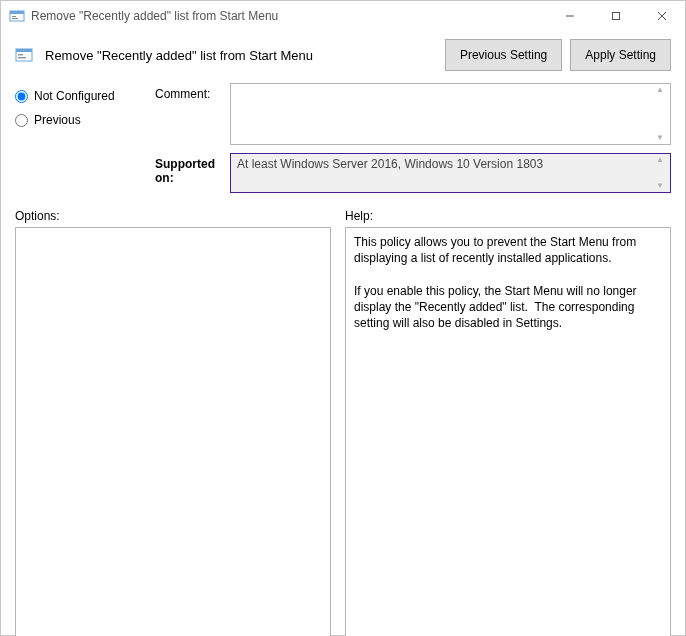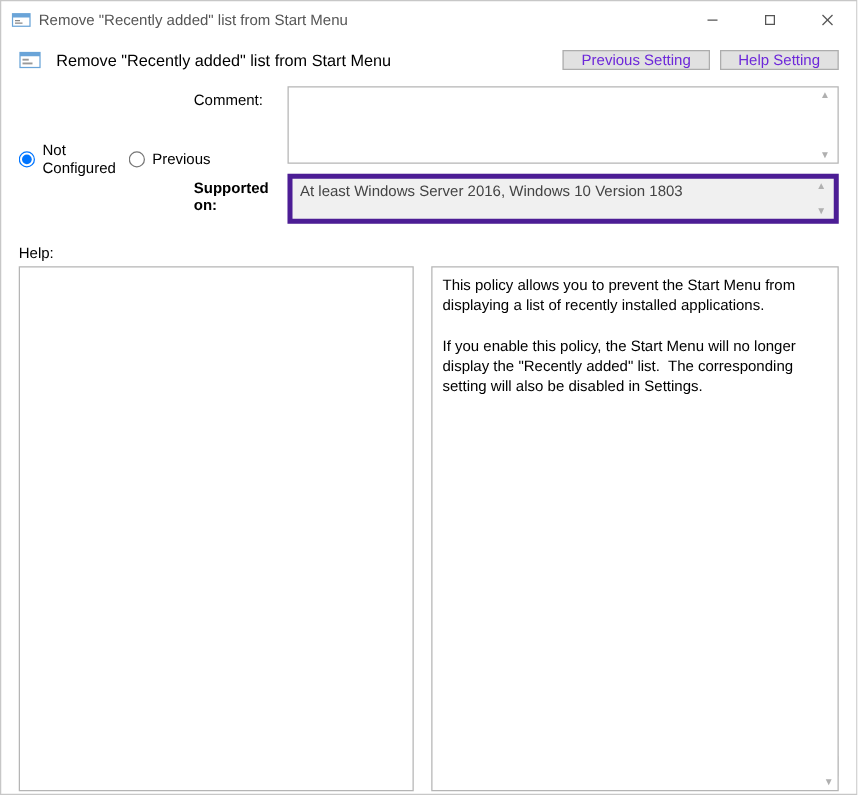--- a/index.html
+++ b/index.html
@@ -49,46 +49,46 @@
     align-items: center;
     padding: 8px 14px 6px 14px;
     gap: 8px;
   }
   .header-row .big-title {
     font-size: 13px;
     margin-left: 4px;
     flex: 1;
   }
   .btn {
-    height: 16px;
+    height: 32px;
     padding: 0 14px;
     border: 1px solid #adadad;
     background: #e1e1e1;
     font-size: 12px;
     font-family: inherit;
-    color: #6d28d9;
+    color: #000000;
     cursor: default;
     min-width: 90px;
   }
   .btn.primary { border-color: #0078d7; }
 
   
   .body {
     display: grid;
     grid-template-columns: 140px 75px 1fr;
     grid-template-rows: auto auto auto;
     column-gap: 0px;
     row-gap: 8px;
     padding: 6px 14px 0 14px;
   }
   .radios {
     grid-column: 1;
     grid-row: 1 / span 2;
     display: flex;
-    flex-direction: row;
+    flex-direction: column;
     gap: 10px;
     padding-top: 6px;
   }
   .radio-row {
     display: flex;
     align-items: center;
     gap: 6px;
     font-size: 12px;
   }
   .radio-row input { margin: 0; }
@@ -103,21 +103,21 @@
     height: 62px;
     border: 1px solid #b5b5b5;
     background: #fff;
     box-sizing: border-box;
     position: relative;
   }
   .supported-box {
     grid-column: 3;
     grid-row: 2;
     height: 40px;
-    border: 4px solid #4c1d95;
+    border: 1px solid #4c1d95;
     background: #f0f0f0;
     color: #444;
     box-sizing: border-box;
     position: relative;
     text-decoration: underline;
   }
   .readonly-text {
     position: absolute;
     left: 6px; top: 3px; right: 20px;
     font-size: 12px;
@@ -225,21 +225,21 @@
     <span style="width:18px;height:18px;display:inline-flex;">
       <svg viewBox="0 0 18 18">
           <rect x="1" y="3" width="16" height="12" fill="#fff" stroke="#6aa4d8"></rect>
           <rect x="1" y="3" width="16" height="3" fill="#6aa4d8"></rect>
           <rect x="3" y="8" width="5" height="1.5" fill="#999"></rect>
           <rect x="3" y="11" width="8" height="1.5" fill="#999"></rect>
         </svg>
     </span>
     <span class="big-title">Remove "Recently added" list from Start Menu</span>
     <button class="btn">Previous Setting</button>
-    <button class="btn">Help Setting</button>
+    <button class="btn">Apply Setting</button>
   </div>
 
   <div class="body">
     <div class="radios">
       <label class="radio-row">
         <input type="radio" name="cfg" checked="" style="">
         <span>Not Configured</span>
       </label>
       <label class="radio-row">
         <input type="radio" name="cfg" style="">
@@ -260,20 +260,21 @@
     <div class="supported-box">
       <div class="readonly-text">At least Windows Server 2016, Windows 10 Version 1803</div>
       <div class="scroll-arrows">
         <div class="arr">▲</div>
         <div class="arr">▼</div>
       </div>
     </div>
   </div>
 
   <div class="section-labels">
+    <div class="left">Options:</div>
     <div>Help:</div>
   </div>
 
   <div class="panels">
     <div class="panel options"></div>
     <div class="panel help">
       <div class="help-text">This policy allows you to prevent the Start Menu from displaying a list of recently installed applications.
 
 If you enable this policy, the Start Menu will no longer display the "Recently added" list.  The corresponding setting will also be disabled in Settings.</div>
       <div class="arr-down">▼</div>

